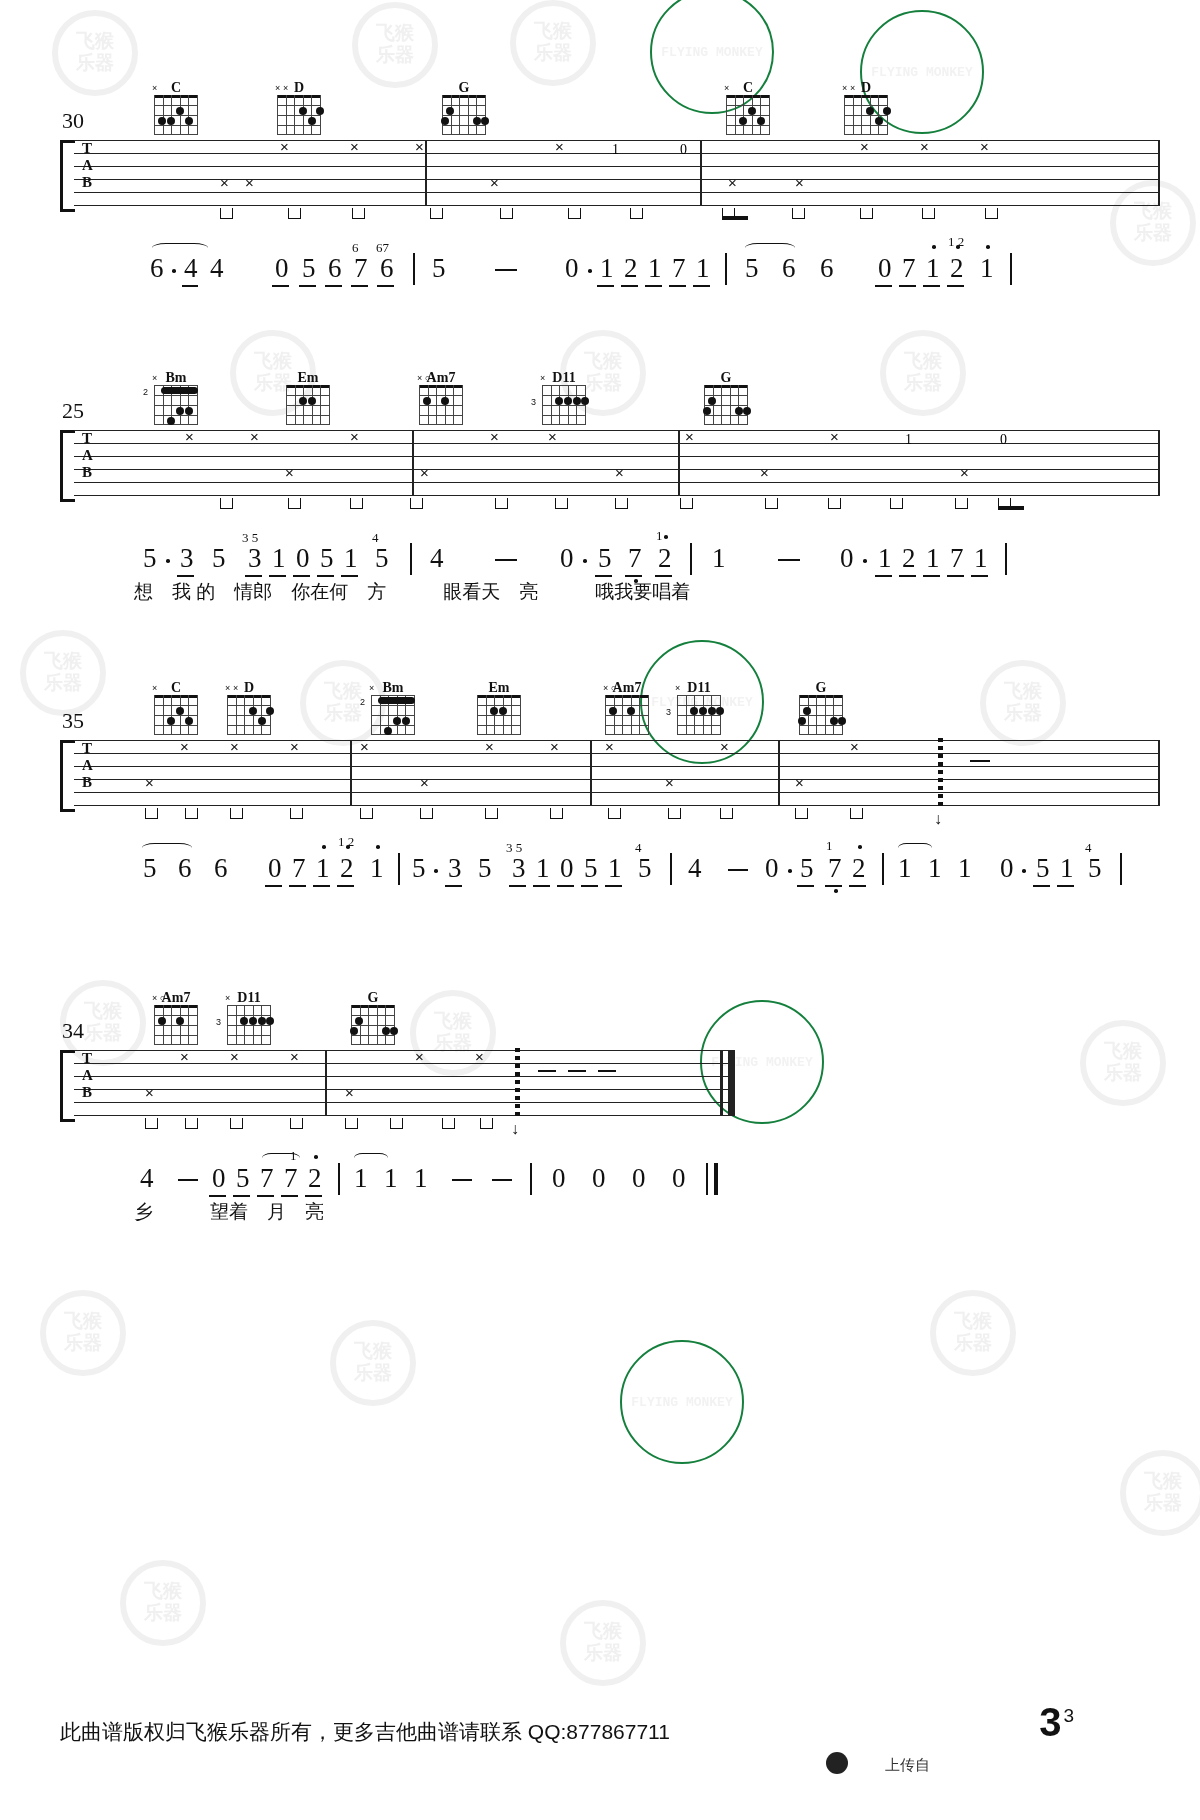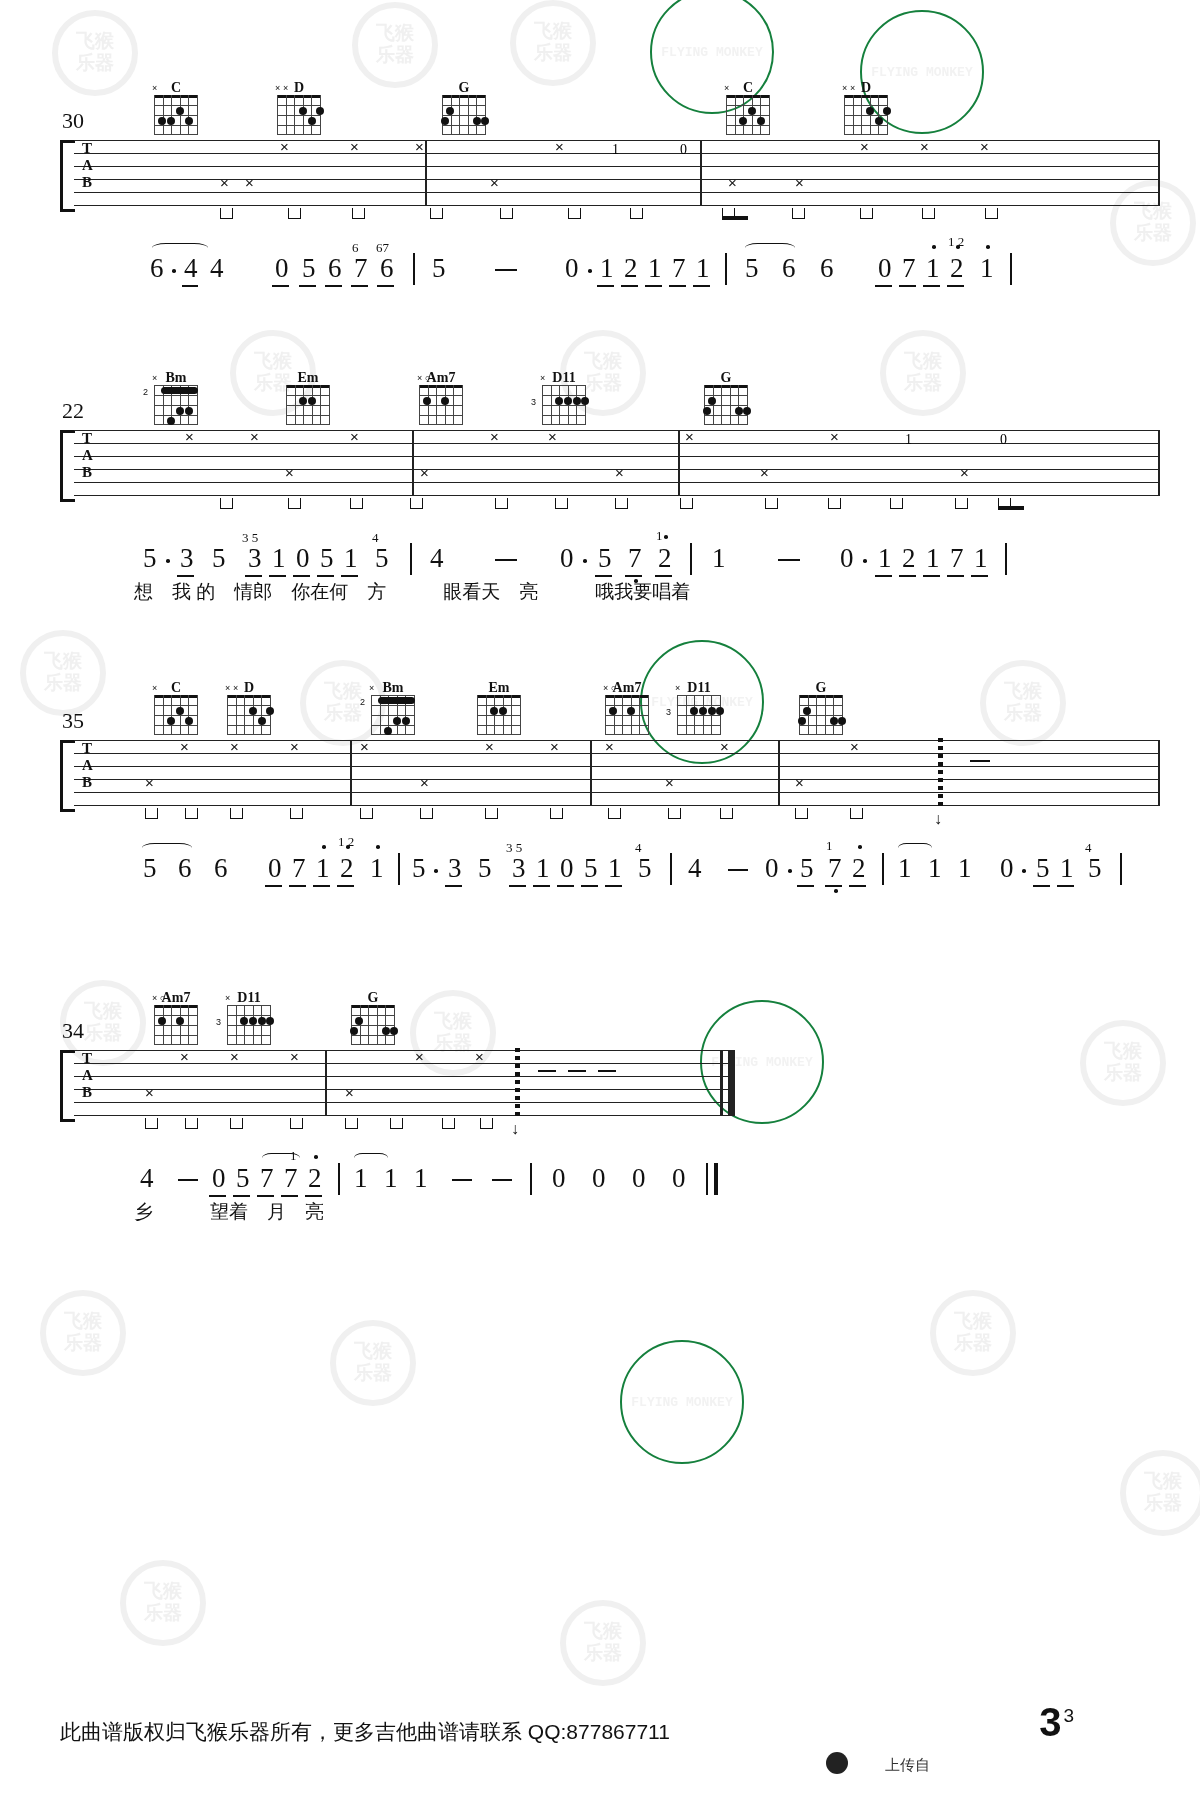--- a/index.html
+++ b/index.html
@@ -317,21 +317,21 @@
       <div class="sup" style="left:948px;top:-20px;">1 2</div>
       <div class="n" style="left:980px;">1</div>
         <div class="dotU" style="left:986px;top:-10px;"></div>
       <div class="vbar" style="left:1010px;top:-2px;height:32px;"></div>
     </div>
 
   </div>
 
   <div class="system" style="top:290px;height:330px;">
 
-    <div class="measure-num" style="left:62px;top:108px;">22</div>
+    <div class="measure-num" style="left:62px;top:108px;">25</div>
 
     <div class="chordbox" style="left:150px;top:80px;">
       <div class="chordname">Bm</div>
       <div class="grid">
         <div class="nut" style="background:#444;height:1px"></div>
         <div class="hline" style="top:10px"></div>
           <div class="hline" style="top:20px"></div>
         <div class="hline" style="top:30px"></div>
           <div class="hline" style="top:39px"></div>
         <div class="vline" style="left:0"></div>

